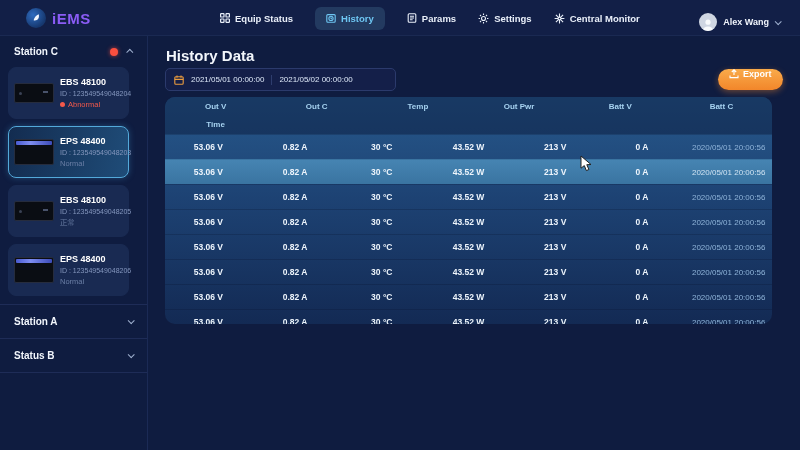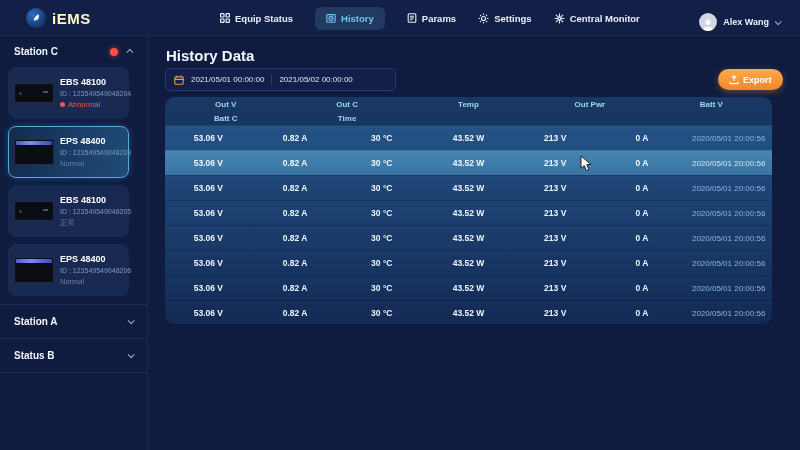--- a/index.html
+++ b/index.html
@@ -10,21 +10,21 @@
   }
 
   
   .topbar { position:absolute; top:0; left:0; right:0; height:36px;
     background:#121f47; border-bottom:1px solid #1a2952;
     display:flex; align-items:center; }
   .logo { position:absolute; left:26px; top:0; height:36px; display:flex; align-items:center; gap:6px; }
   .logo-mark { width:20px; height:20px; border-radius:50%;
     background:radial-gradient(circle at 35% 35%, #2f6cc0, #16386f 70%);
     display:flex; align-items:center; justify-content:center; }
-  .logo-text { font-size:15px; font-weight:bold; letter-spacing:.5px; color:#fef9c3; }
+  .logo-text { font-size:15px; font-weight:bold; letter-spacing:.5px; color:#8b5cf6; }
 
   .nav { position:absolute; left:220px; top:0; height:36px; display:flex; align-items:center; gap:22px; }
   .nav-item { display:flex; align-items:center; gap:5px; font-size:9.5px; font-weight:bold;
     color:#e9eff9; cursor:pointer; white-space:nowrap; }
   .nav-item svg { stroke:#e9eff9; }
   .nav-item.active { background:#233a60; border-radius:6px; padding:6px 11px; color:#6ec6f2;justify-content:flex-end; }
   .nav-item.active svg { stroke:#6ec6f2; }
 
   .user { position:absolute; right:20px; top:0; height:44px; display:flex; align-items:center; gap:6px; }
   .avatar { width:18px; height:18px; border-radius:50%; background:#cfd6e2;
@@ -72,28 +72,28 @@
   .date-val { font-size:8px; color:#dce7f7; white-space:nowrap; }
   .date-sep { width:1px; height:10px; background:#2e3d6e; }
 
   .intervalbox { position:absolute; left:229px; top:32px; width:70px; height:23px;
     background:#141f49; border:1px solid #2b3a6c; border-radius:5px;
     display:flex; align-items:center; gap:5px; padding:0 7px; cursor:pointer; }
   .interval-val { font-size:8.5px; font-weight:bold; color:#f0f5fc; }
 
   .export-btn { position:absolute; left:570px; top:33px; height:21px; padding:0 11px;
     background:linear-gradient(180deg,#f9ab4b,#f2862a); border:none; border-radius:11px;
-    display:flex; align-items:center; gap:4px; cursor:pointer;
+    display:flex; align-items:flex-start; gap:4px; cursor:pointer;
     font-size:9px; font-weight:bold; color:#ffffff; box-shadow:0 2px 6px rgba(242,134,42,.4);
     font-family:"Liberation Sans", sans-serif; }
 
   .table { position:absolute; left:17px; top:61px; width:607px; height:227px;
     border-radius:10px; overflow:hidden;
     background:linear-gradient(180deg,#27598c 0%,#1d4273 45%,#132a54 100%); }
-  .thead { display:grid; grid-template-columns:repeat(5,1fr); height:28px;
+  .thead { display:grid; grid-template-columns:repeat(6,1fr); height:37px;
     background:rgba(10,26,60,.5); align-items:center; }
   .th { text-align:center; font-size:8px; font-weight:bold; color:#a6d2f0; }
   .tr { display:grid; grid-template-columns:repeat(7,1fr); height:25px; align-items:center;
     border-top:1px solid rgba(8,20,48,.25); cursor:pointer; }
   .tr.hl { background:linear-gradient(180deg,#4684b2,#3a74a1); border-top-color:transparent; }
   .td { text-align:center; font-size:8.5px; font-weight:bold; color:#eef5fc; }
   .td.time { font-weight:normal; font-size:8px; color:#8fb4d9; }
   .tr.hl .td.time { color:#cfe3f2; }
 
   .cursor { position:absolute; left:580px; top:155px; z-index:50; pointer-events:none; }

